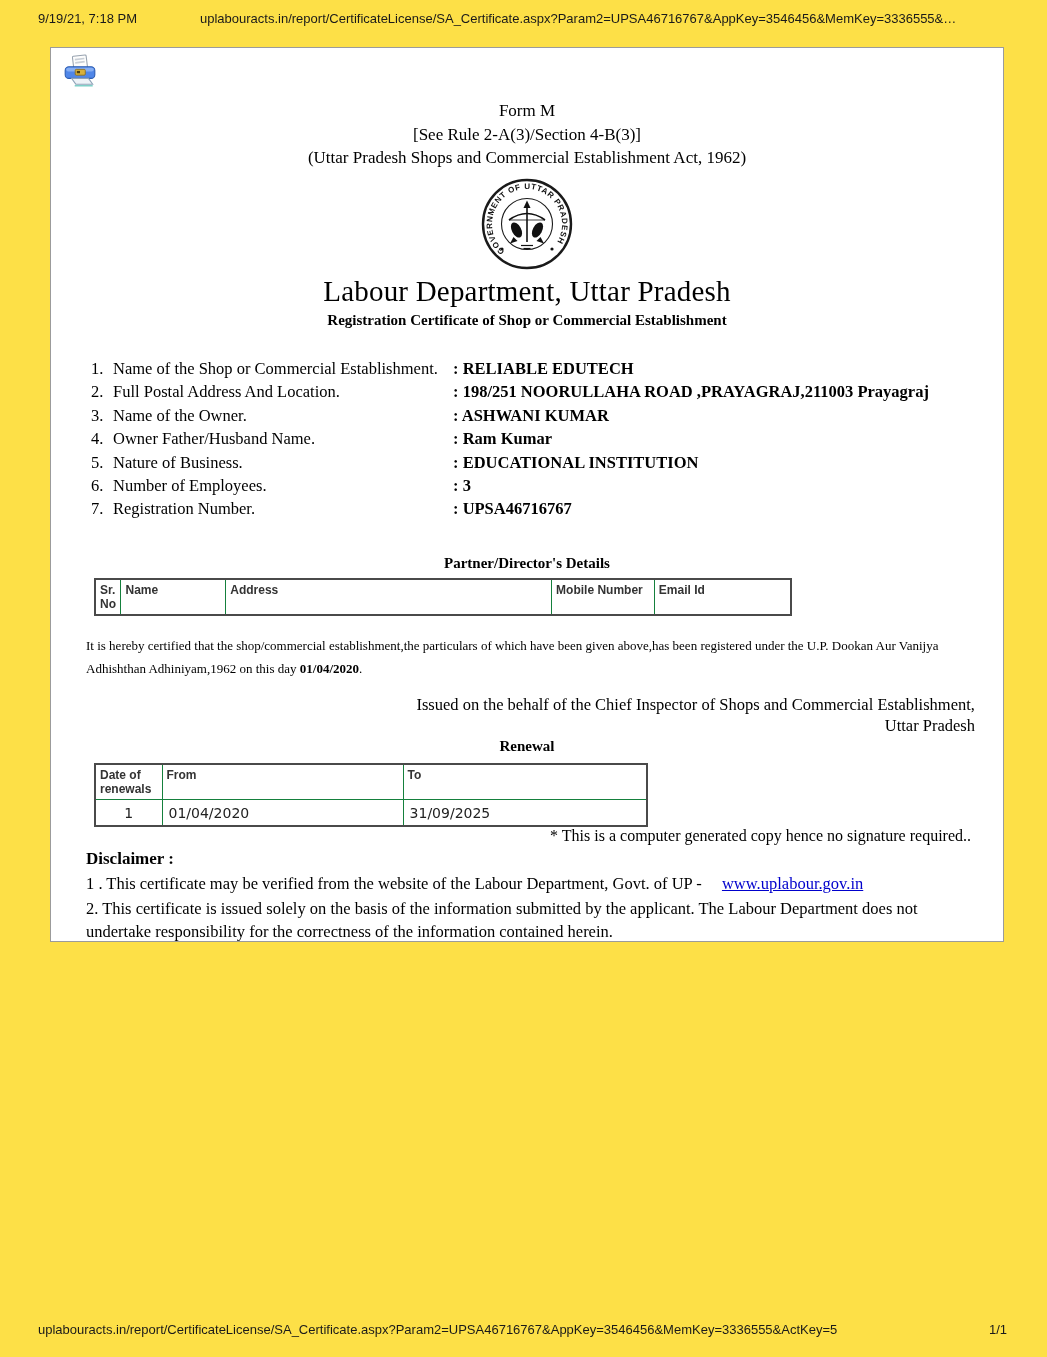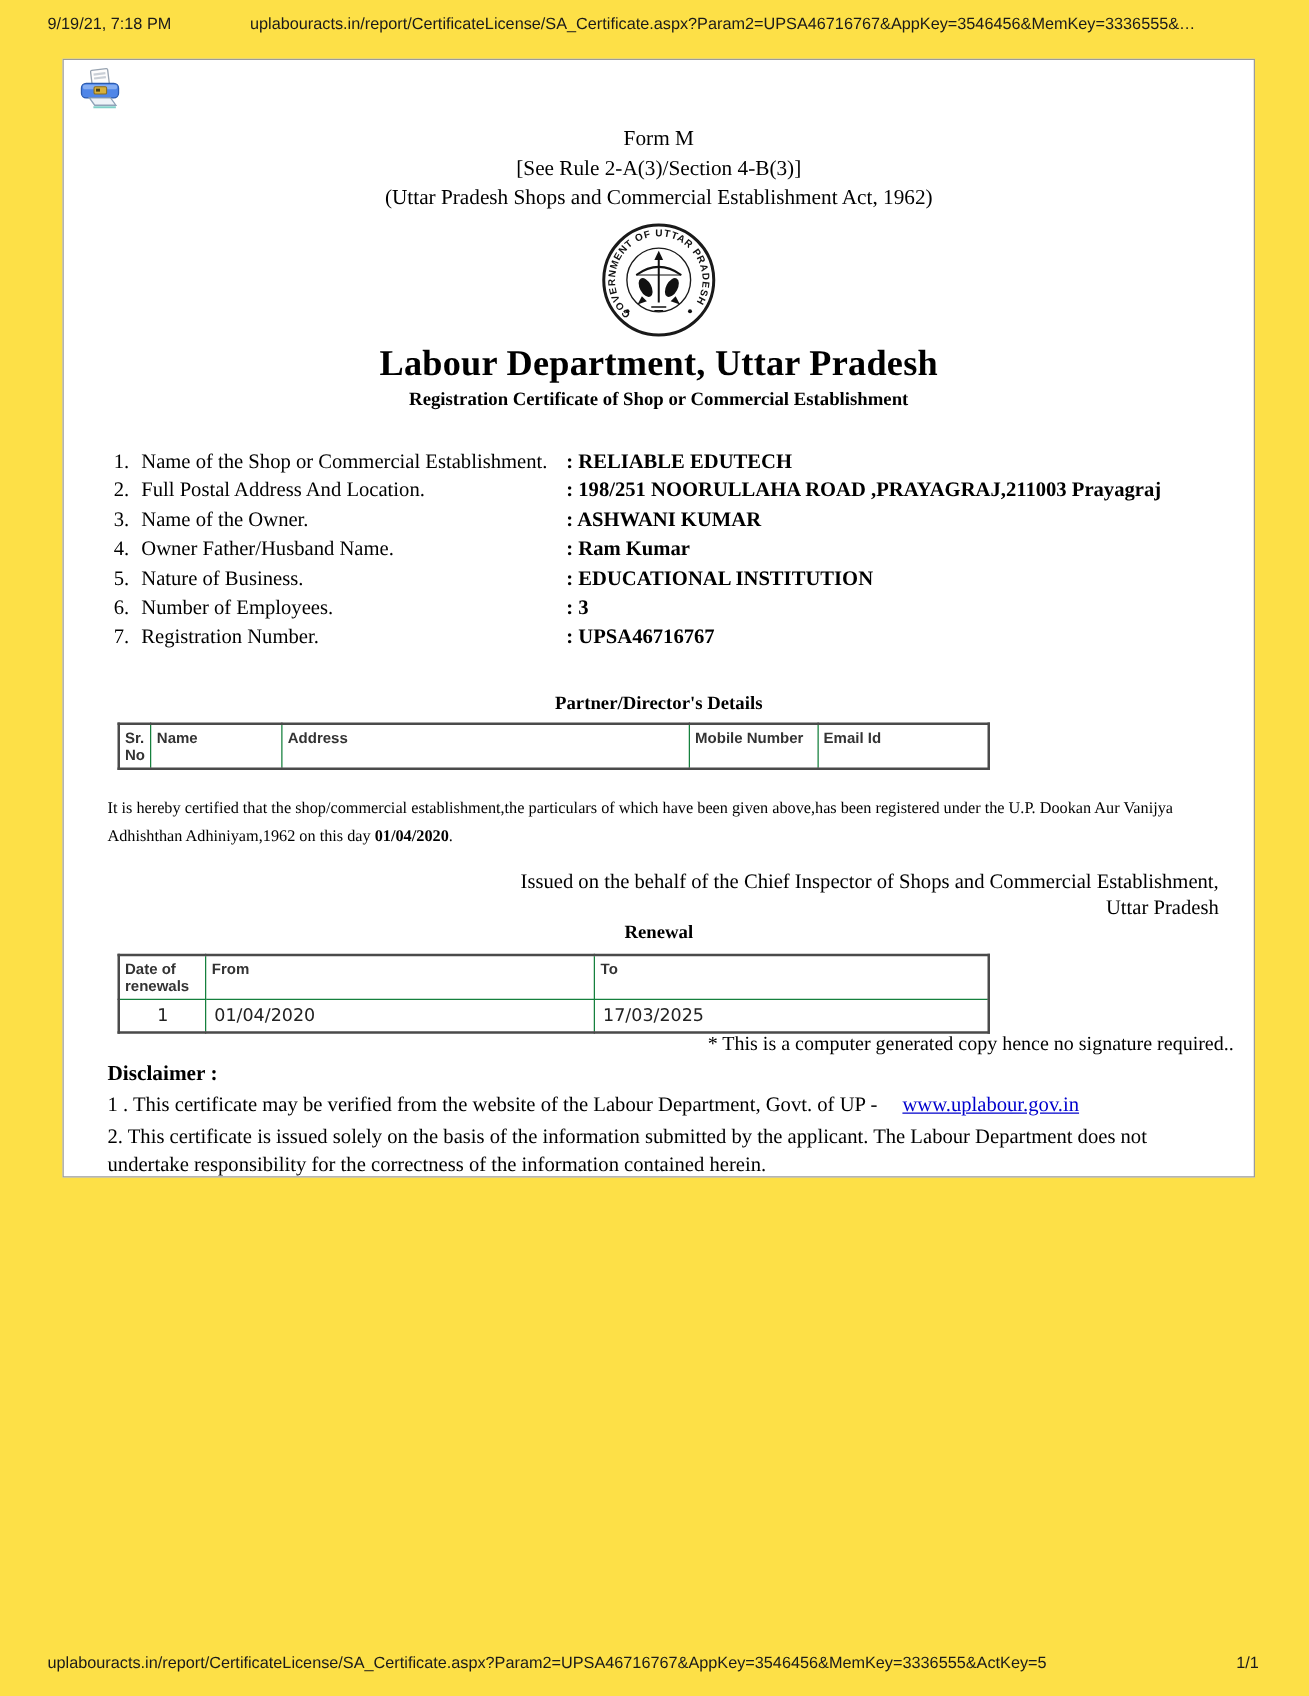--- a/index.html
+++ b/index.html
@@ -22,21 +22,21 @@
     position:absolute; left:50px; top:47px; width:952px; height:893px;
     border:1px solid #9b9b9b; background:#fff;
   }
   .abs { position:absolute; }
   .centered { left:0; right:0; text-align:center; }
 
   .printer-icon { left:11px; top:6px; width:36px; height:36px; }
 
   .head-block { top:51px; font-size:17px; line-height:23.5px; }
   .emblem { left:50%; margin-left:-46px; top:130px; width:92px; height:92px; }
-  .dept-title { top:227px; font-size:29px; font-weight:bold; letter-spacing:0.2px; }
+  .dept-title { top:227px; font-size:29px; font-weight:normal; letter-spacing:0.2px; }
   .cert-subtitle { top:264px; font-size:15px; font-weight:bold; }
 
   .fields { top:311px; left:40px; right:20px; font-size:16.5px; }
   .field-row { display:flex; height:23.4px; align-items:baseline; }
   .fno { width:22px; flex:0 0 22px; }
   .flabel { width:340px; flex:0 0 340px; }
   .fvalue { font-weight:bold; white-space:nowrap; }
   .fvalue::before { content:": "; font-weight:bold; }
 
   .remark { top:478px; left:55px; font-size:16.5px; font-weight:bold; }
@@ -44,31 +44,31 @@
 
   table { border-collapse:collapse; background:#fff; }
   .grid-table { border:2px solid #4a4a4a; }
   .grid-table th, .grid-table td { border:1px solid #15803d; }
   .grid-table th {
     font-family:"Liberation Sans", sans-serif; font-size:12px; color:#333;
     text-align:left; vertical-align:top; padding:3px 4px; font-weight:bold;
   }
   .partner-table { left:43px; top:530px; width:698px; }
   .partner-table th { height:27px; }
-  .renewal-table { left:43px; top:715px; width:698px; }
+  .renewal-table { left:43px; top:715px; width:554px; }
   .renewal-table td {
     font-family:"DejaVu Sans", sans-serif; font-size:14px; color:#222;
     padding:2px 6px; height:21px; vertical-align:middle;
   }
   .renewal-table td.center { text-align:center; }
 
   .certified-par { top:586px; left:35px; width:893px; font-size:13px; line-height:23px; text-align:left; }
   .issued-block { top:647px; right:28px; font-size:16.5px; line-height:20.5px; text-align:right; }
   .renewal-title { top:690px; font-size:15px; font-weight:bold; }
-  .copy-note { top:779px; right:16px; font-size:16px; }
+  .copy-note { top:779px; right:32px; font-size:16px; }
   .disclaimer-h { top:801px; left:35px; font-size:17px; font-weight:bold; }
   .disc-1 { top:826px; left:35px; font-size:16.5px; }
   .disc-2 { top:849px; left:35px; width:885px; font-size:16.5px; line-height:23px; }
   a.site-link { color:#0000cc; text-decoration:underline; margin-left:16px; }
   .bold { font-weight:bold; }
 </style>
 </head>
 <body>
 
 <div class="page">
@@ -201,21 +201,21 @@
       </colgroup>
       <tbody>
           <tr>
         <th>Date of renewals</th>
         <th>From</th>
         <th>To</th>
       </tr>
       <tr>
         <td class="center">1</td>
         <td>01/04/2020</td>
-        <td>17/03/2025</td>
+        <td>31/09/2025</td>
       </tr>
     </tbody>
       </table>
 
     <div class="abs copy-note">* This is a computer generated copy hence no signature required..</div>
 
     <div class="abs disclaimer-h">Disclaimer :</div>
 
     <div class="abs disc-1">
       <span>1 . This certificate may be verified from the website of the Labour Department, Govt. of UP - </span><a href="#" class="site-link">www.uplabour.gov.in</a>

